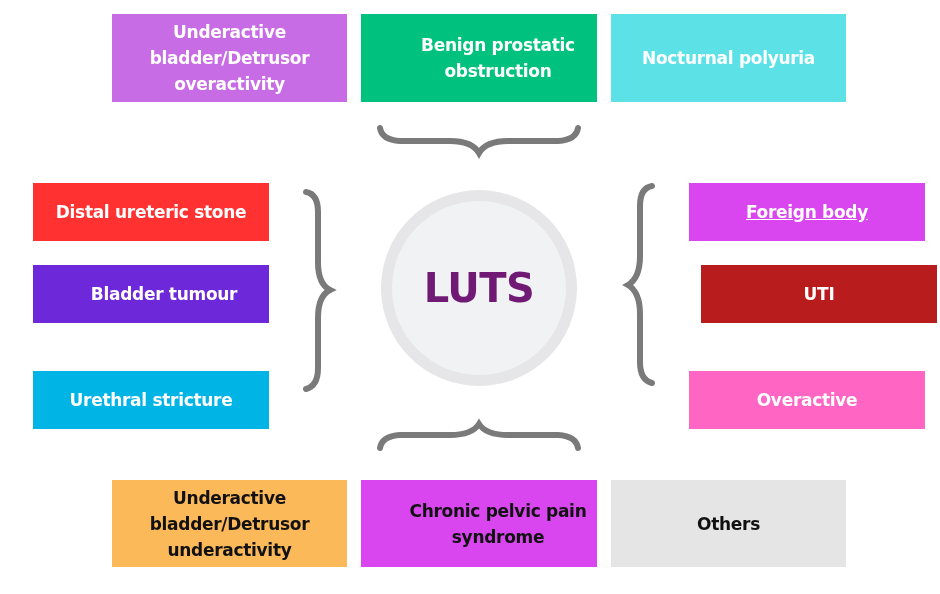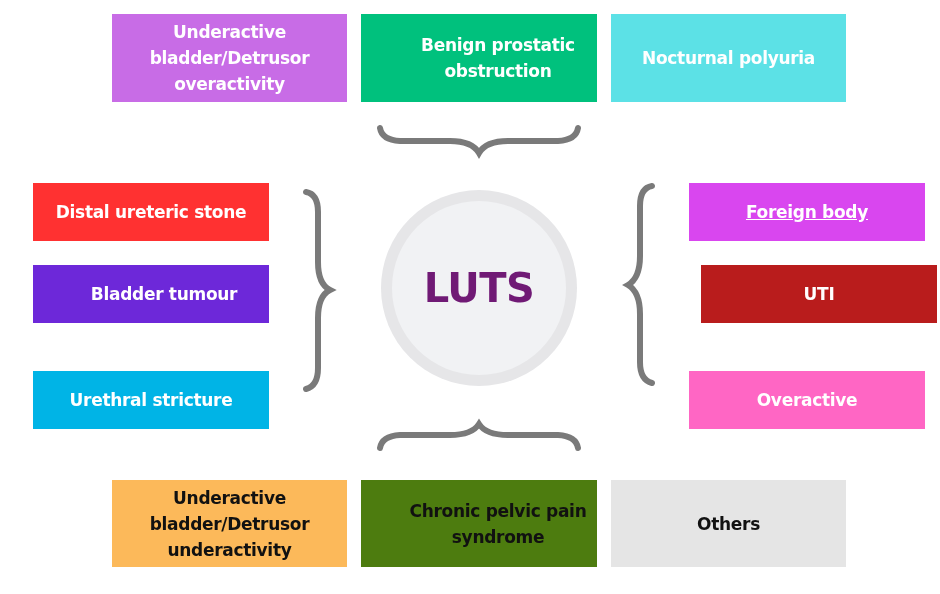--- a/index.html
+++ b/index.html
@@ -62,20 +62,20 @@
 
 <div class="box light side lcol row1" style="background: rgb(255, 49, 49);">Distal ureteric stone</div>
 <div class="box light side lcol row2" style="background: #6d28d9; padding-left: 36px;">Bladder tumour</div>
 <div class="box light side lcol row3" style="background: rgb(0, 180, 230);">Urethral stricture</div>
 
 <div class="box light side rcol row1" style="background: #d946ef; text-decoration: underline;">Foreign body</div>
 <div class="box light side rcol row2" style="background: #b91c1c; margin-left: 12px;">UTI</div>
 <div class="box light side rcol row3" style="background: rgb(255, 102, 196);">Overactive</div>
 
 <div class="box dark bottom col1" style="background: rgb(252, 185, 90);">Underactive bladder/Detrusor underactivity</div>
-<div class="box dark bottom col2" style="background: #4d7c0f;">Chronic pelvic pain syndrome</div>
+<div class="box dark bottom col2" style="background: #d946ef;">Chronic pelvic pain syndrome</div>
 <div class="box dark bottom col3" style="background: #e5e5e5;">Others</div>
 
 <div class="center-circle" style="background: rgb(230, 230, 232);">
   <div class="center-inner" style="background: rgb(241, 242, 244);">
     <span class="center-label">LUTS</span>
   </div>
 </div>
 
 </body></html>

